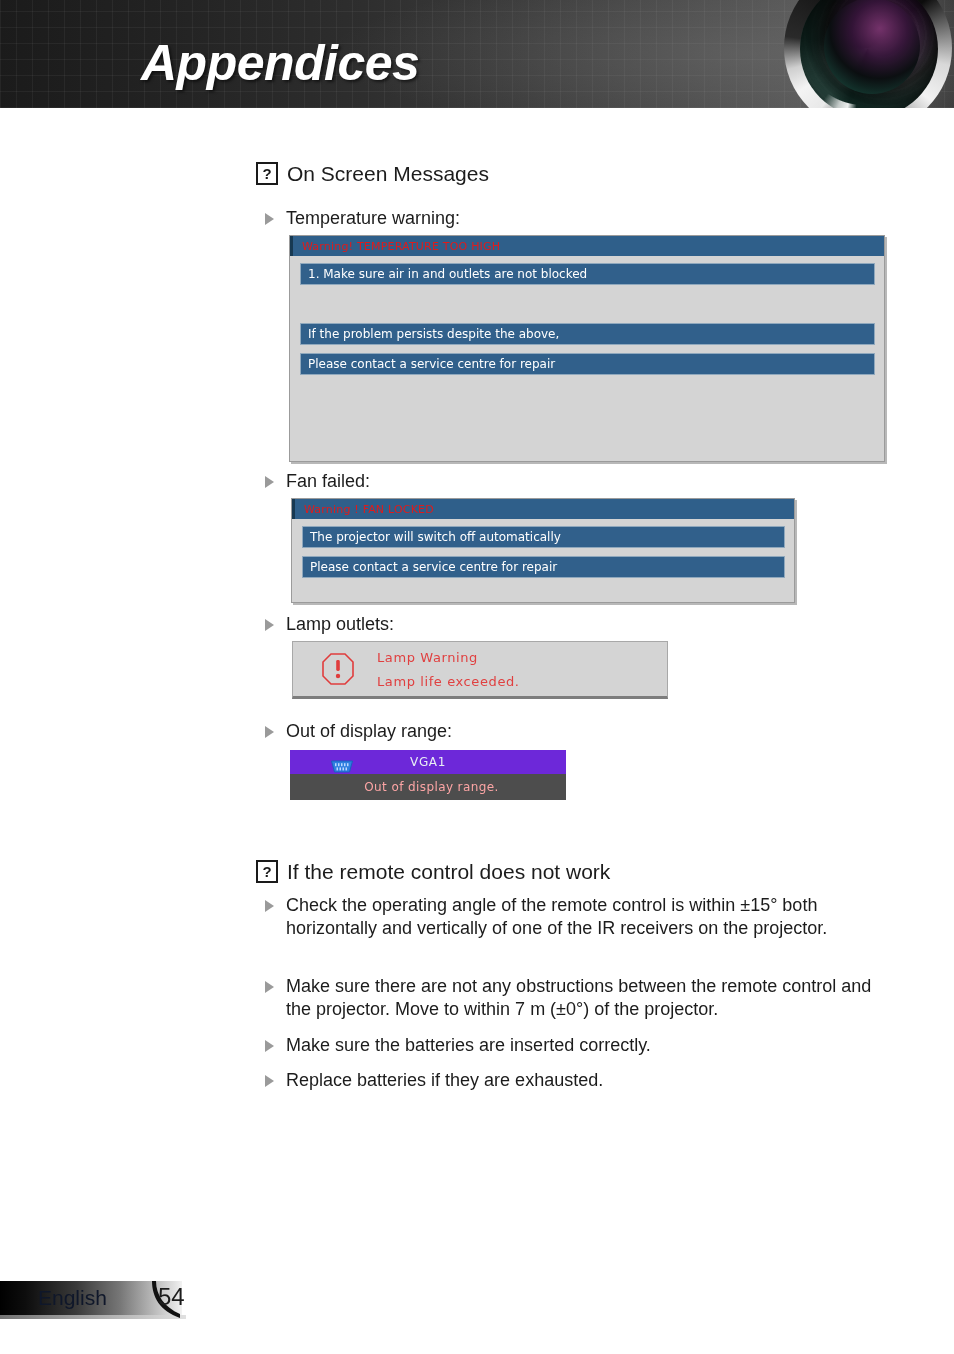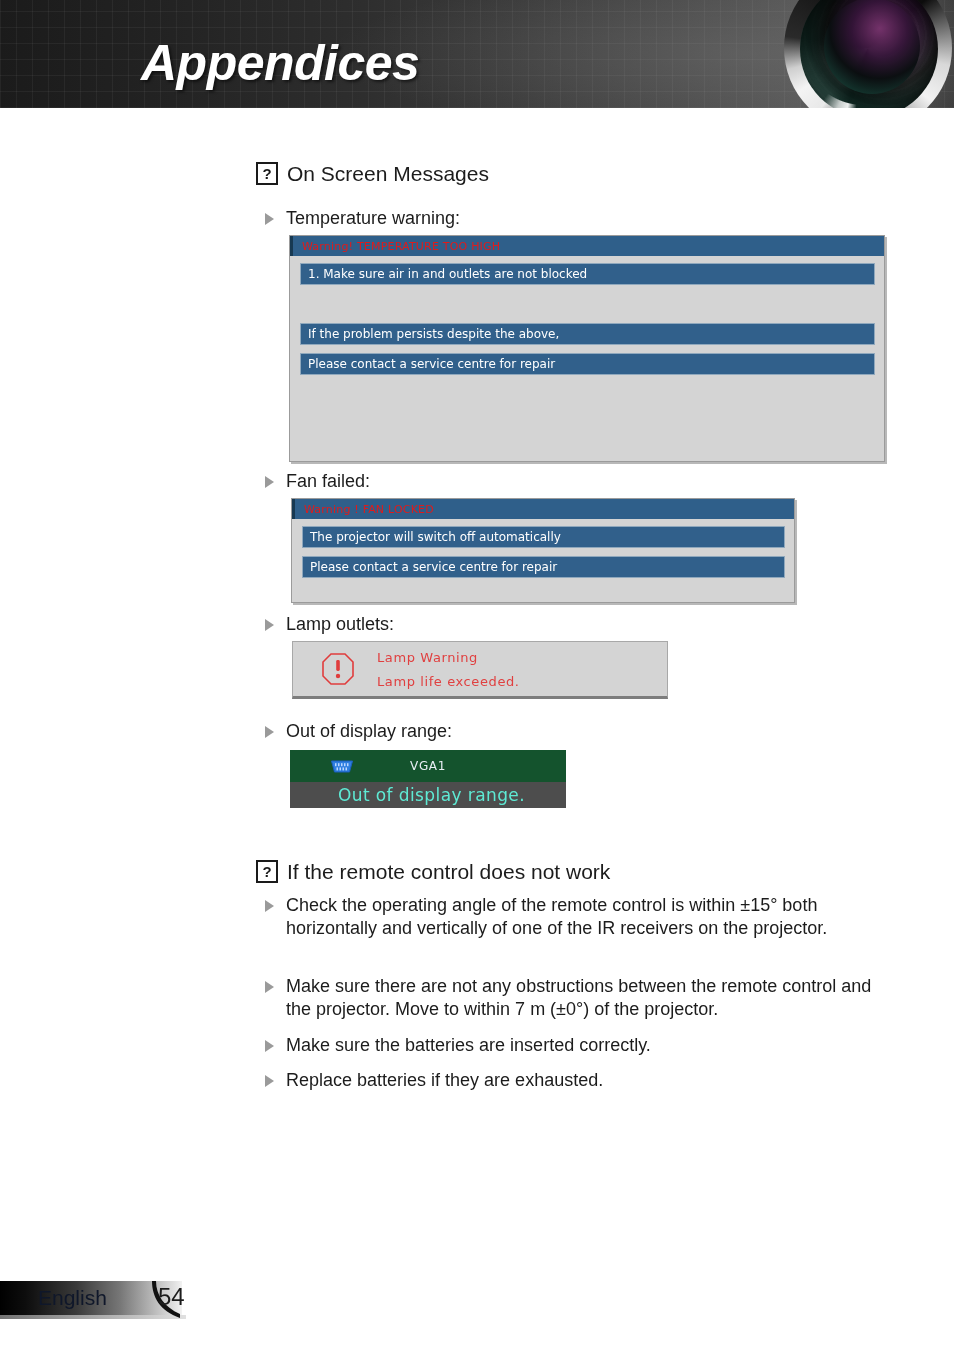--- a/index.html
+++ b/index.html
@@ -234,22 +234,22 @@
     letter-spacing: 0.6px;
     line-height: 1;
   }
 
   
   .range-box {
     position: absolute;
     box-sizing: border-box;
   }
   .range-top {
-    background: #14532d;
-    height: 32px;
+    background: #6d28d9;
+    height: 24px;
     display: flex;
     align-items: center;
     position: relative;
   }
   .vga-icon {
     position: absolute;
     left: 40px;
     top: 9px;
     width: 24px;
     height: 13px;
@@ -261,22 +261,22 @@
     font-size: 12px;
     font-family: "DejaVu Sans", sans-serif;
     letter-spacing: 0.6px;
   }
   .range-bottom {
     background: #4d4d4d;
     height: 26px;
     display: flex;
     align-items: center;
     justify-content: center;
-    color: #5eead4;
-    font-size: 17px;
+    color: #fca5a5;
+    font-size: 12px;
     font-family: "DejaVu Sans", sans-serif;
     letter-spacing: 0.4px;
     padding-left: 7px;
   }
 
   
   .footer {
     position: absolute;
     left: 0;
     top: 1281px;

